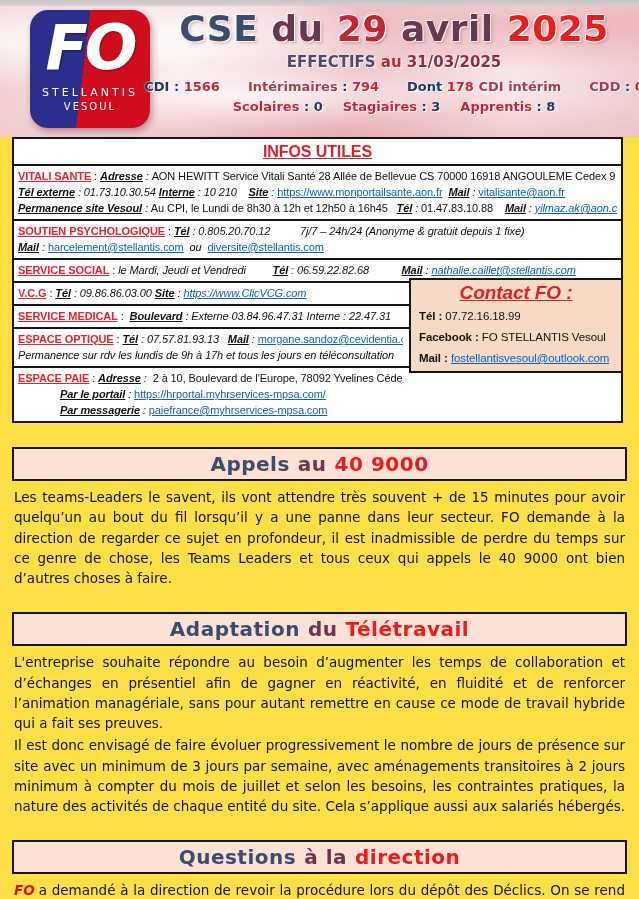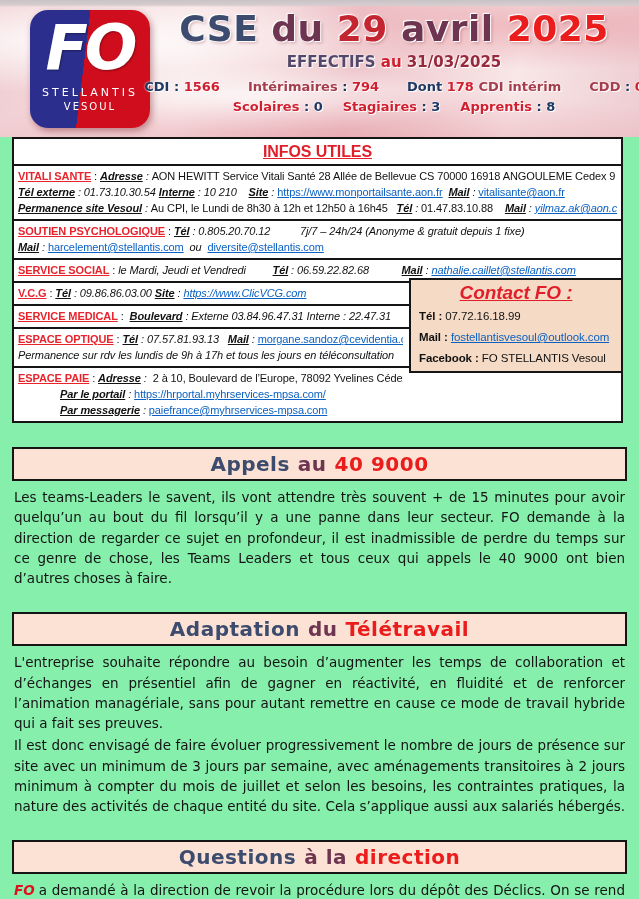--- a/index.html
+++ b/index.html
@@ -1,16 +1,16 @@
 <!DOCTYPE html>
 <html lang="fr"><head>
 <meta charset="utf-8">
 <style>
   html,body{margin:0;padding:0;background:#fff;}
-  .page{position:relative;width:639px;height:899px;overflow:hidden;background:#86efac;
+  .page{position:relative;width:639px;height:899px;overflow:hidden;background:#fde047;
         font-family:"DejaVu Sans",sans-serif;color:#111;}
 
   
   .masthead{position:relative;width:639px;height:137px;
     background:
       linear-gradient(180deg,#c9c3c5 0,#d6cccf 5px,rgba(255,255,255,0) 7px),
       radial-gradient(90% 70% at 15% 30%, rgba(255,255,255,.95), rgba(255,255,255,0) 55%),
       radial-gradient(70% 55% at 85% 18%, rgba(227,130,140,.45), rgba(255,255,255,0) 60%),
       radial-gradient(110% 80% at 55% 115%, rgba(224,135,145,.55), rgba(255,255,255,0) 62%),
       radial-gradient(60% 45% at 40% 72%, rgba(255,255,255,.85), rgba(255,255,255,0) 55%),
@@ -123,22 +123,22 @@
         <div class="irow short">
           <div class="iline"><span class="sg-lab">ESPACE PAIE</span><span class="sg-pln"> : </span><span class="sg-sub">Adresse</span><span class="sg-ita"> :  </span><span class="sg-pln">2 à 10, Boulevard de l’Europe, 78092 Yvelines Cédex 9</span></div>
           <div class="iline indent"><span class="sg-sub">Par le portail</span><span class="sg-ita"> : </span><a href="#" class="sg-lnk">https://hrportal.myhrservices-mpsa.com/</a></div>
           <div class="iline indent"><span class="sg-sub">Par messagerie</span><span class="sg-ita"> : </span><a href="#" class="sg-lnk">paiefrance@myhrservices-mpsa.com</a></div>
         </div>
       </div>
     <aside class="contact">
       <div class="contact-title">Contact FO :</div>
       <div>
           <div class="cline"><span class="sg-bld">Tél :</span><span class="sg-pln"> 07.72.16.18.99</span></div>
+          <div class="cline"><span class="sg-bld">Facebook :</span><span class="sg-pln"> FO STELLANTIS Vesoul</span></div>
           <div class="cline"><span class="sg-bld">Mail :</span><span class="sg-pln"> </span><a href="#" class="sg-lnk">fostellantisvesoul@outlook.com</a></div>
-          <div class="cline"><span class="sg-bld">Facebook :</span><span class="sg-pln"> FO STELLANTIS Vesoul</span></div>
         </div>
     </aside>
   </section>
 
   <div>
       <div class="shead"><span class="c-navy">Appels</span><span class="c-maroon">au</span><span class="c-red2">40 9000</span></div>
       <div class="sbody">
         <p class="spara">Les teams-Leaders le savent, ils vont attendre très souvent + de 15 minutes pour avoir quelqu’un au bout du fil lorsqu’il y a une panne dans leur secteur. FO demande à la direction de regarder ce sujet en profondeur, il est inadmissible de perdre du temps sur ce genre de chose, les Teams Leaders et tous ceux qui appels le 40 9000 ont bien d’autres choses à faire.</p>
       </div>
       <div class="shead"><span class="c-navy">Adaptation</span><span class="c-maroon">du</span><span class="c-red2">Télétravail</span></div>

